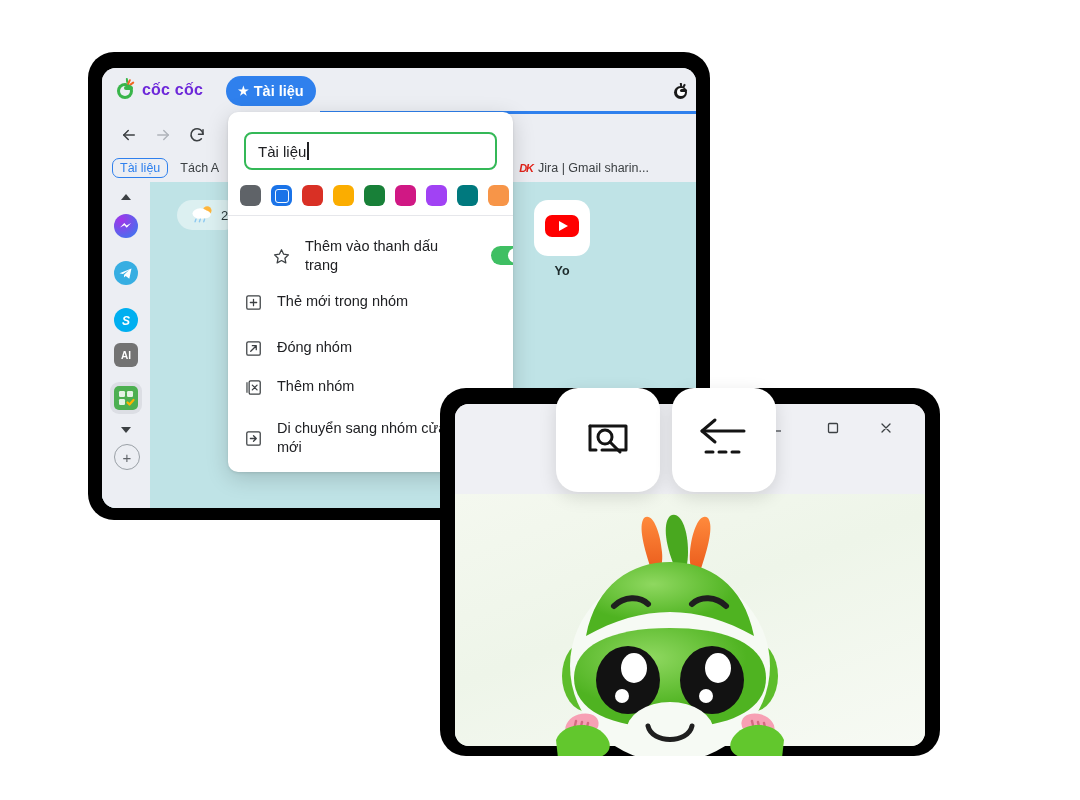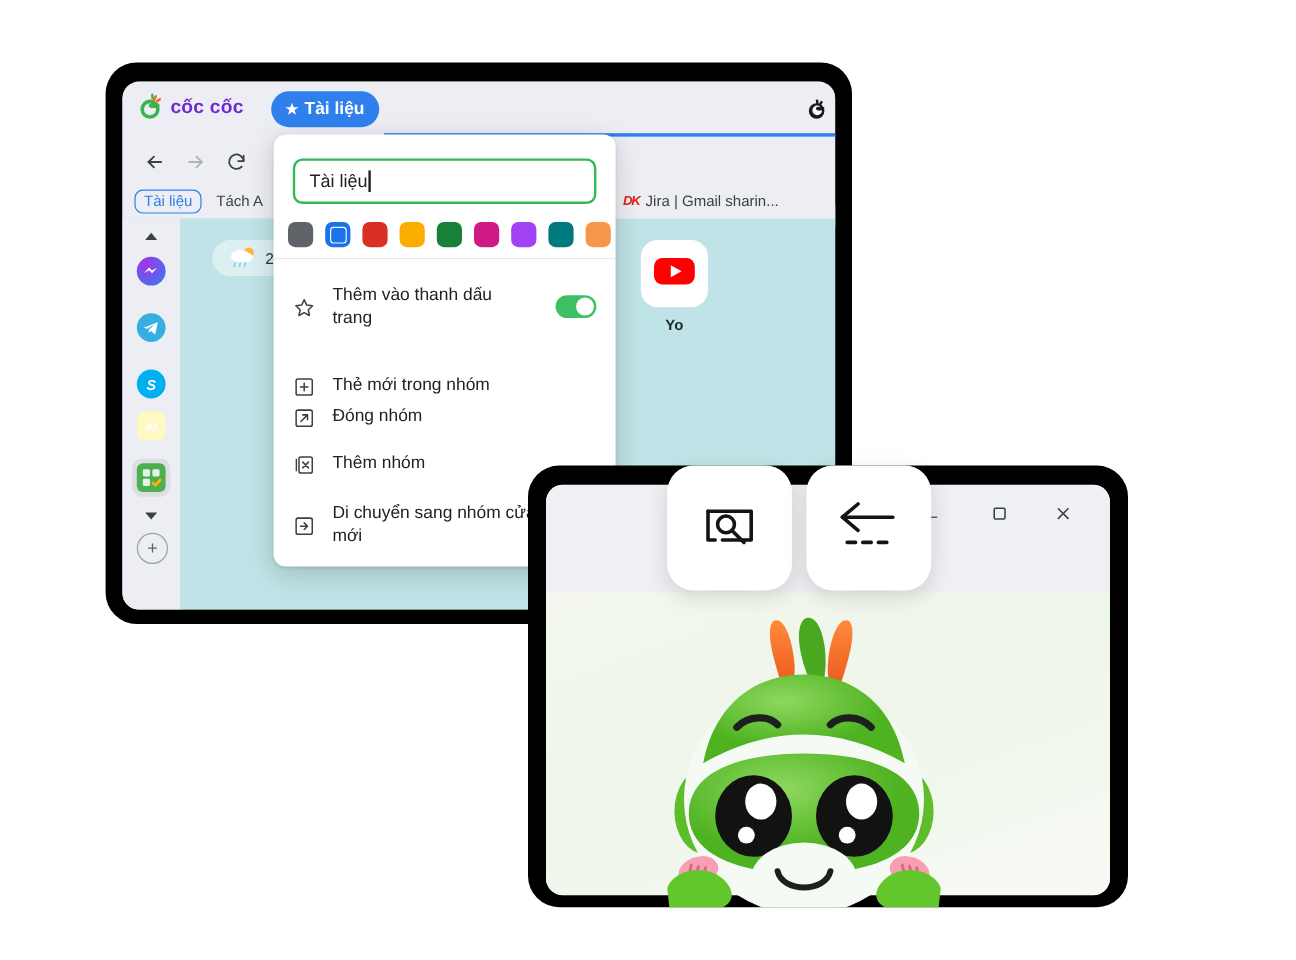--- a/index.html
+++ b/index.html
@@ -228,21 +228,21 @@
               <path d="M5.5 12.2l12-4.6-2.2 10.1-3.6-2.8-1.8 1.7.2-2.9 5-4.6-6.2 3.9z" fill="#fff"></path>
             </svg>
         </div>
 
         <div class="sb-icon" style="top:126px;background:#00aff0;border-radius:50%;">
           <svg width="24" height="24" viewBox="0 0 24 24">
               <text x="12" y="17" font-size="12" font-family="Liberation Sans, sans-serif" fill="#fff" text-anchor="middle" font-style="italic" font-weight="bold">S</text>
             </svg>
         </div>
 
-        <div class="sb-icon" style="top:161px;background:#fef9c3;border-radius:6px;">
+        <div class="sb-icon" style="top:161px;background:#737373;border-radius:6px;">
           <svg width="24" height="24" viewBox="0 0 24 24">
               <text x="12" y="16" font-size="10" font-family="Liberation Sans, sans-serif" fill="#fff" text-anchor="middle" font-weight="bold">AI</text>
             </svg>
         </div>
 
         <div class="sb-sel" style="top:200px;"></div>
         <div class="sb-icon" style="top:204px;background:#4caf50;border-radius:5px;">
           <svg width="24" height="24" viewBox="0 0 24 24">
             <rect x="5" y="5" width="6" height="6" rx="1.2" fill="#fff" opacity=".85"></rect>
             <rect x="13" y="5" width="6" height="6" rx="1.2" fill="#fff" opacity=".85"></rect>
@@ -344,31 +344,31 @@
       <span class="sw" style="background:#fbad00;"></span>
       <span class="sw" style="background:#188038;"></span>
       <span class="sw" style="background:#d01884;"></span>
       <span class="sw" style="background:#a142f4;"></span>
       <span class="sw" style="background:#00797e;"></span>
       <span class="sw" style="background:#f79548;"></span>
     </div>
 
     <div class="divider"></div>
 
-    <div class="mi" style="top:118px;height:52px;padding-right:80px;">
+    <div class="mi" style="top:118px;height:52px;padding-right:80px;margin-left:28px;">
       <span class="mi-icon">
         <svg width="19" height="19" viewBox="0 0 24 24" fill="none" stroke="#3c4043" stroke-width="1.6" stroke-linejoin="round">
             <path d="M12 3.5l2.7 5.6 6.1.8-4.5 4.2 1.2 6-5.5-3-5.5 3 1.2-6L3.2 9.9l6.1-.8z"></path>
           </svg>
       </span>
       <span class="mi-label">Thêm vào thanh dấu trang</span>
       <span class="toggle" style="top:16px;"></span>
     </div>
 
-    <div class="mi" style="top:196px;height:28px;">
+    <div class="mi" style="top:176px;height:28px;">
       <span class="mi-icon">
         <svg width="19" height="19" viewBox="0 0 24 24" fill="none" stroke="#3c4043" stroke-width="1.6">
             <rect x="3.5" y="3.5" width="17" height="17" rx="2"></rect>
             <path d="M12 8v8M8 12h8" stroke-linecap="round"></path>
           </svg>
       </span>
       <span class="mi-label">Thẻ mới trong nhóm</span>
     </div>
 
     <div class="mi" style="top:222px;height:28px;">

